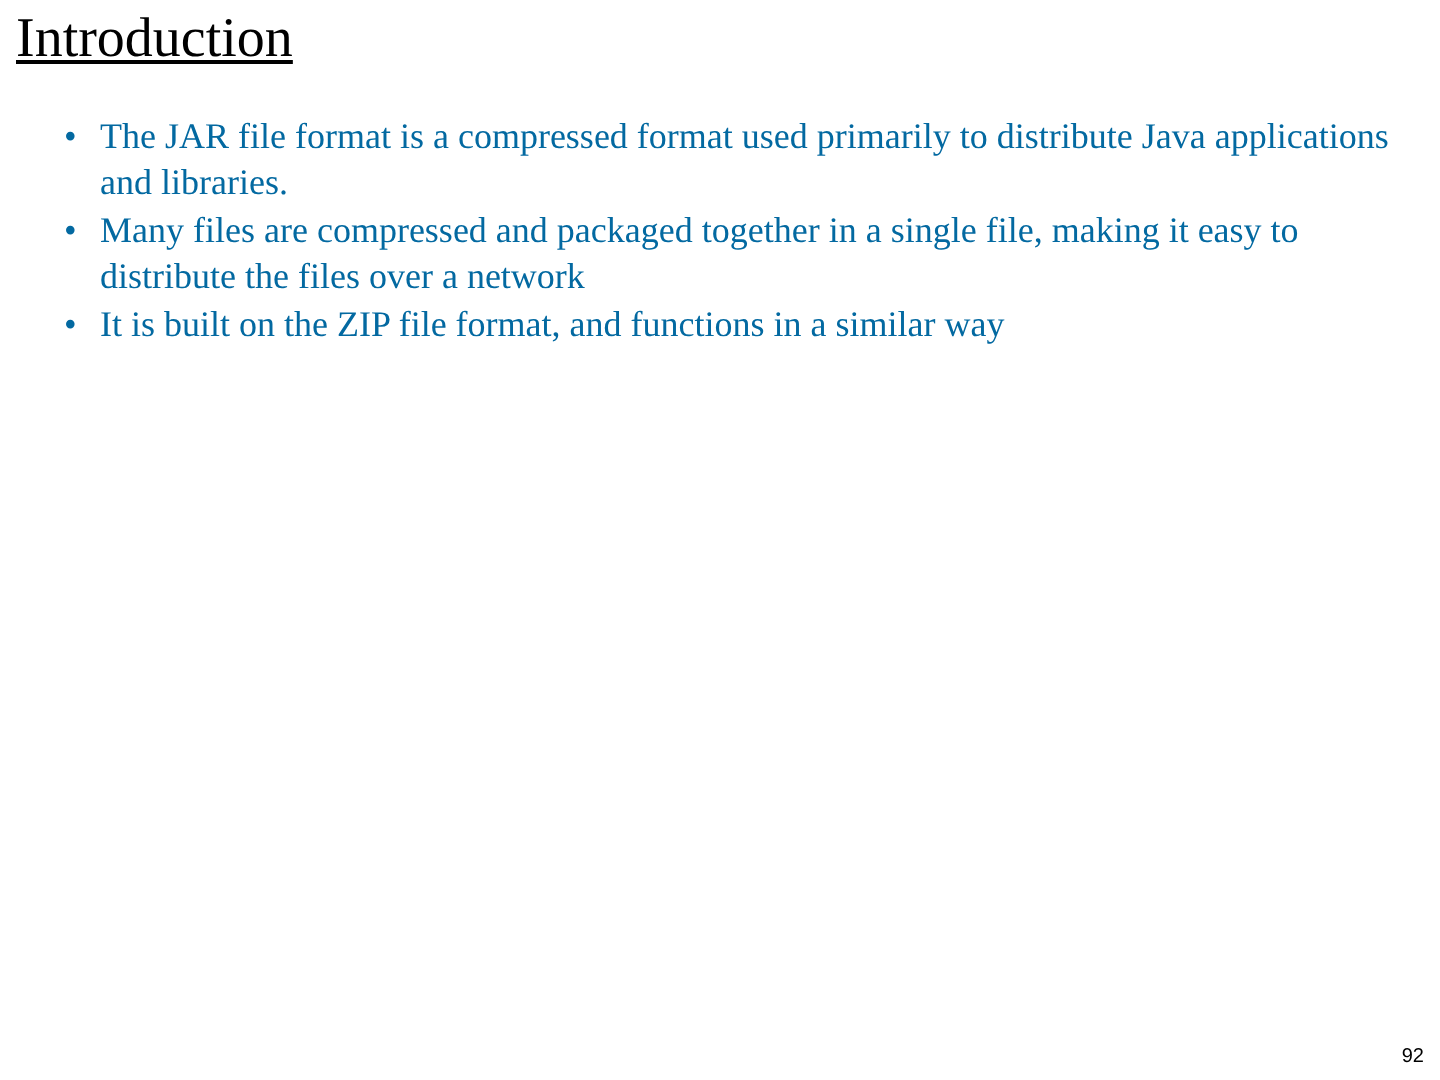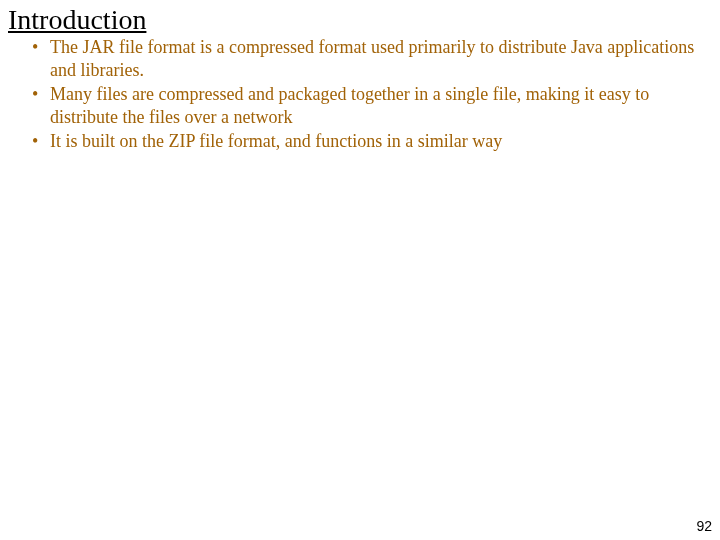--- a/index.html
+++ b/index.html
@@ -19,50 +19,50 @@
       width: 100%;
       height: 100%;
       padding: 4px 8px;
       position: relative;
     }
     .title {
       font-size: 28px;
       font-weight: normal;
       color: #000;
       text-decoration: underline;
-      margin-bottom: 0;
+      margin-bottom: 21px;
       padding-left: 0;
     }
     .content {
       padding-left: 10px;
       padding-right: 10px;
     }
     ul {
       list-style: none;
       padding-left: 18px;
     }
     li {
       font-size: 18px;
-      color: #a16207;
+      color: #0369a1;
       line-height: 1.25;
       margin-bottom: 2px;
       position: relative;
       padding-left: 14px;
     }
     li::before {
       content: "•";
       position: absolute;
       left: -4px;
       top: 0;
     }
     .page-number {
       position: absolute;
       bottom: 6px;
       right: 8px;
-      font-size: 14px;
+      font-size: 10px;
       font-family: Arial, sans-serif;
       color: #000;
       margin-top: 16px;
     }
   </style>
 </head>
 <body>
 
 <div class="slide">
   <h1 class="title">Introduction</h1>

